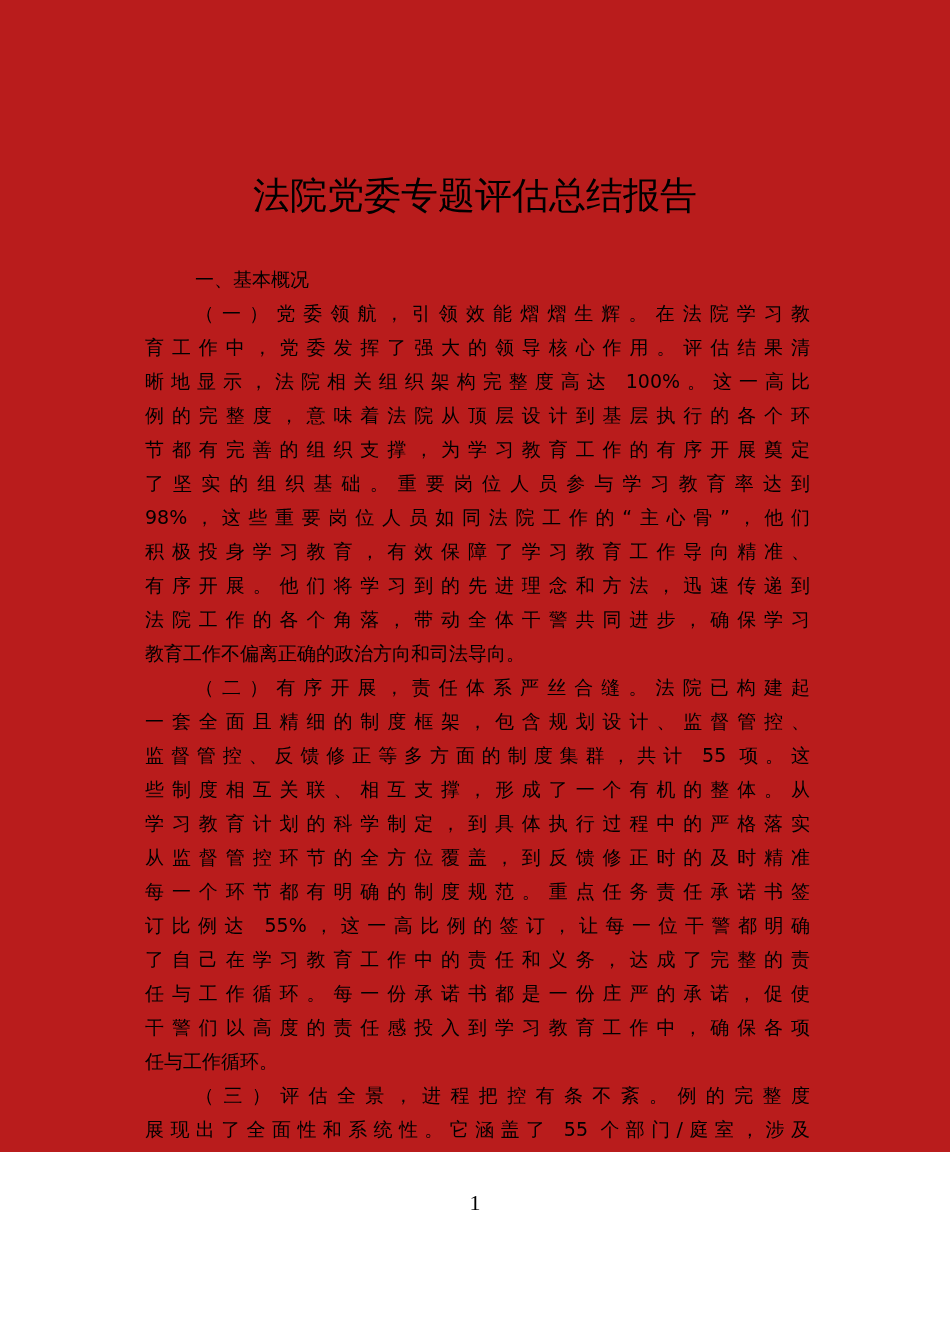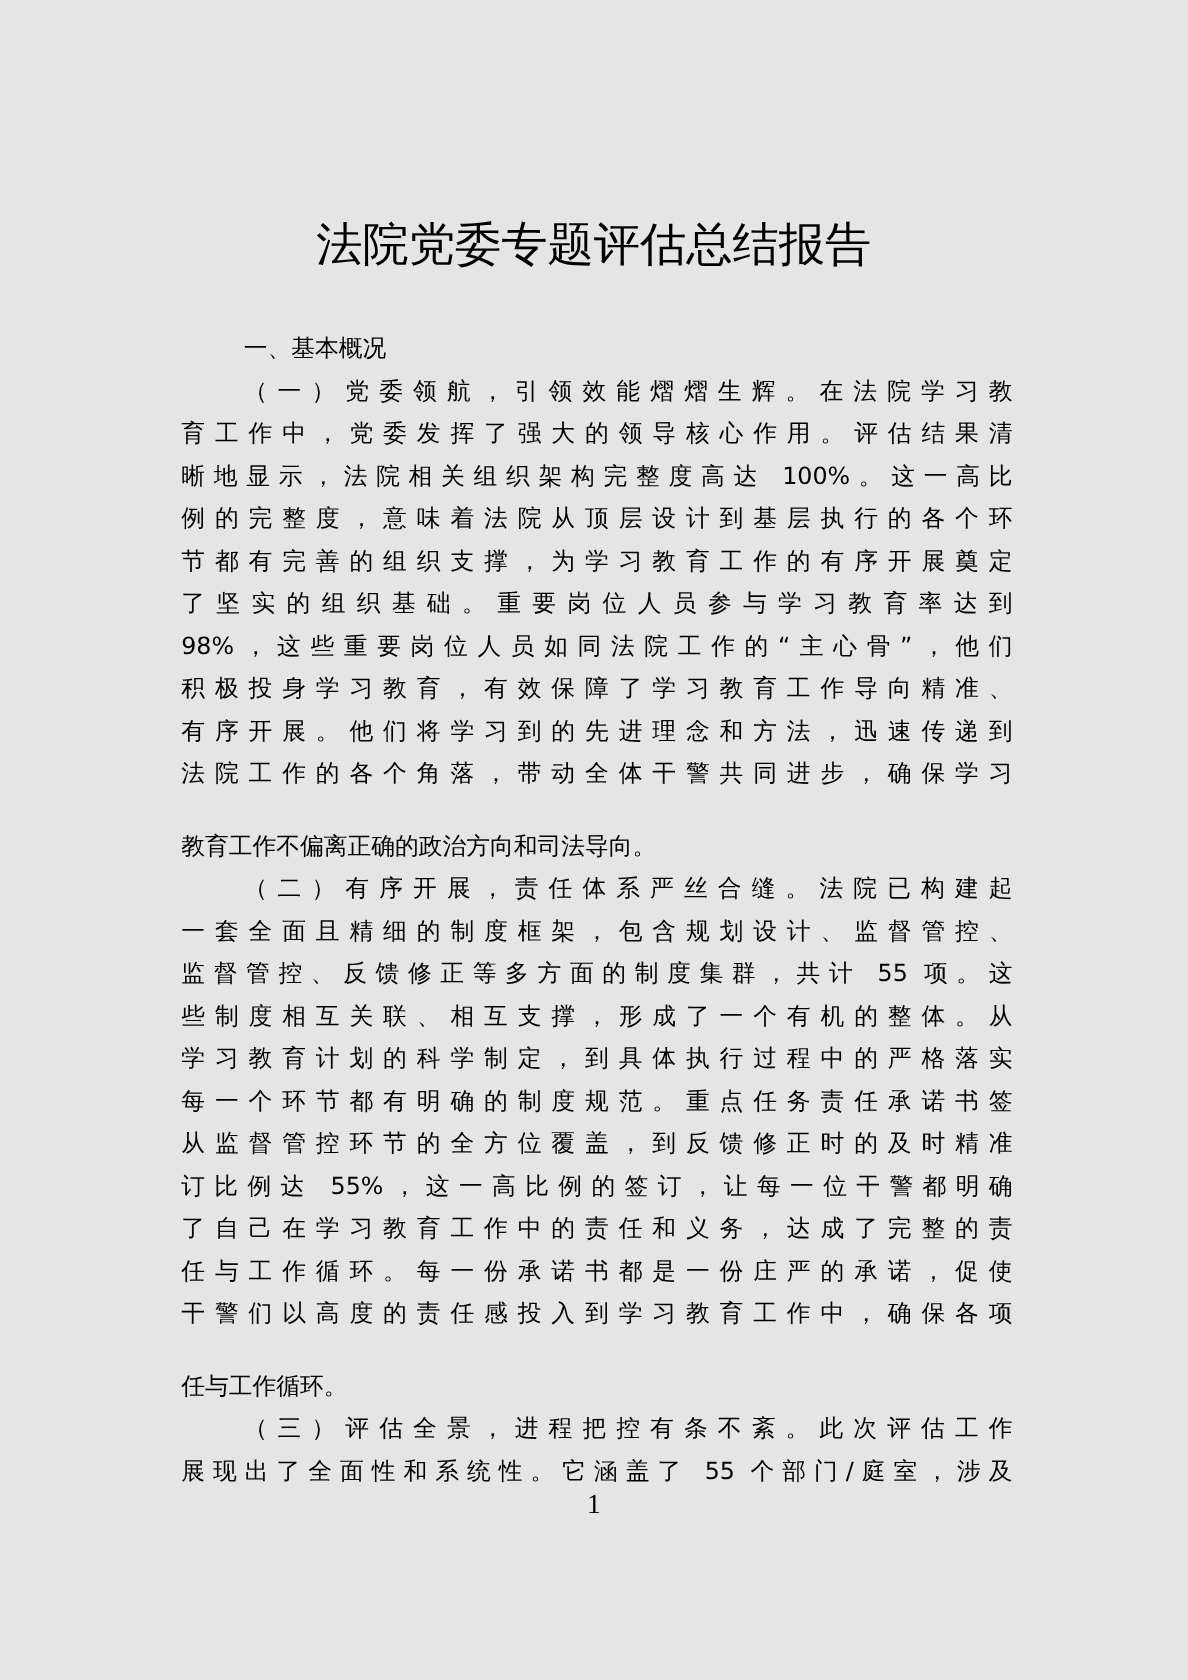--- a/index.html
+++ b/index.html
@@ -12,22 +12,22 @@
       height: 1344px;
       position: relative;
       overflow: hidden;
       font-family: "DejaVu Sans", "Liberation Sans", sans-serif;
       color: #000000;
     }
     .page {
       position: absolute;
       left: 0; top: 0;
       width: 950px;
-      height: 1344px;
-      background: #e5e5e5;
+      height: 1152px;
+      background: #b91c1c;
     }
     .title {
       position: absolute;
       left: 0;
       top: 172px;
       width: 950px;
       text-align: center;
       font-size: 37px;
       line-height: 48px;
       letter-spacing: 0px;
@@ -43,21 +43,20 @@
       display: block;
       height: 34px;
       line-height: 34px;
       font-size: 19px;
       white-space: nowrap;
       text-align: justify;
       text-align-last: justify;
     }
     .line.last {
       text-align-last: left;
-      margin-top: 24px;
     }
     .line.heading {
       text-align-last: left;
       padding-left: 50px;
     }
     .line.indent {
       padding-left: 50px;
     }
     .page-number {
       position: absolute;
@@ -91,28 +90,28 @@
     <span class="line">积极投身学习教育，有效保障了学习教育工作导向精准、</span>
     <span class="line">有序开展。他们将学习到的先进理念和方法，迅速传递到</span>
     <span class="line">法院工作的各个角落，带动全体干警共同进步，确保学习</span>
     <span class="line last">教育工作不偏离正确的政治方向和司法导向。</span>
 
     <span class="line indent">（二）有序开展，责任体系严丝合缝。法院已构建起</span>
     <span class="line">一套全面且精细的制度框架，包含规划设计、监督管控、</span>
     <span class="line">监督管控、反馈修正等多方面的制度集群，共计 55 项。这</span>
     <span class="line">些制度相互关联、相互支撑，形成了一个有机的整体。从</span>
     <span class="line">学习教育计划的科学制定，到具体执行过程中的严格落实</span>
+    <span class="line">从监督管控环节的全方位覆盖，到反馈修正时的及时精准</span>
     <span class="line">每一个环节都有明确的制度规范。重点任务责任承诺书签</span>
-    <span class="line">从监督管控环节的全方位覆盖，到反馈修正时的及时精准</span>
     <span class="line">订比例达 55%，这一高比例的签订，让每一位干警都明确</span>
     <span class="line">了自己在学习教育工作中的责任和义务，达成了完整的责</span>
     <span class="line">任与工作循环。每一份承诺书都是一份庄严的承诺，促使</span>
     <span class="line">干警们以高度的责任感投入到学习教育工作中，确保各项</span>
     <span class="line last">任与工作循环。</span>
 
-    <span class="line indent">（三）评估全景，进程把控有条不紊。此次评估工作</span>
+    <span class="line indent">（三）评估全景，进程把控有条不紊。例的完整度</span>
     <span class="line">展现出了全面性和系统性。它涵盖了 55 个部门/庭室，涉及</span>
 
   </div>
 
   <div class="page-number">1</div>
 
 </div>
 
 </body></html>

